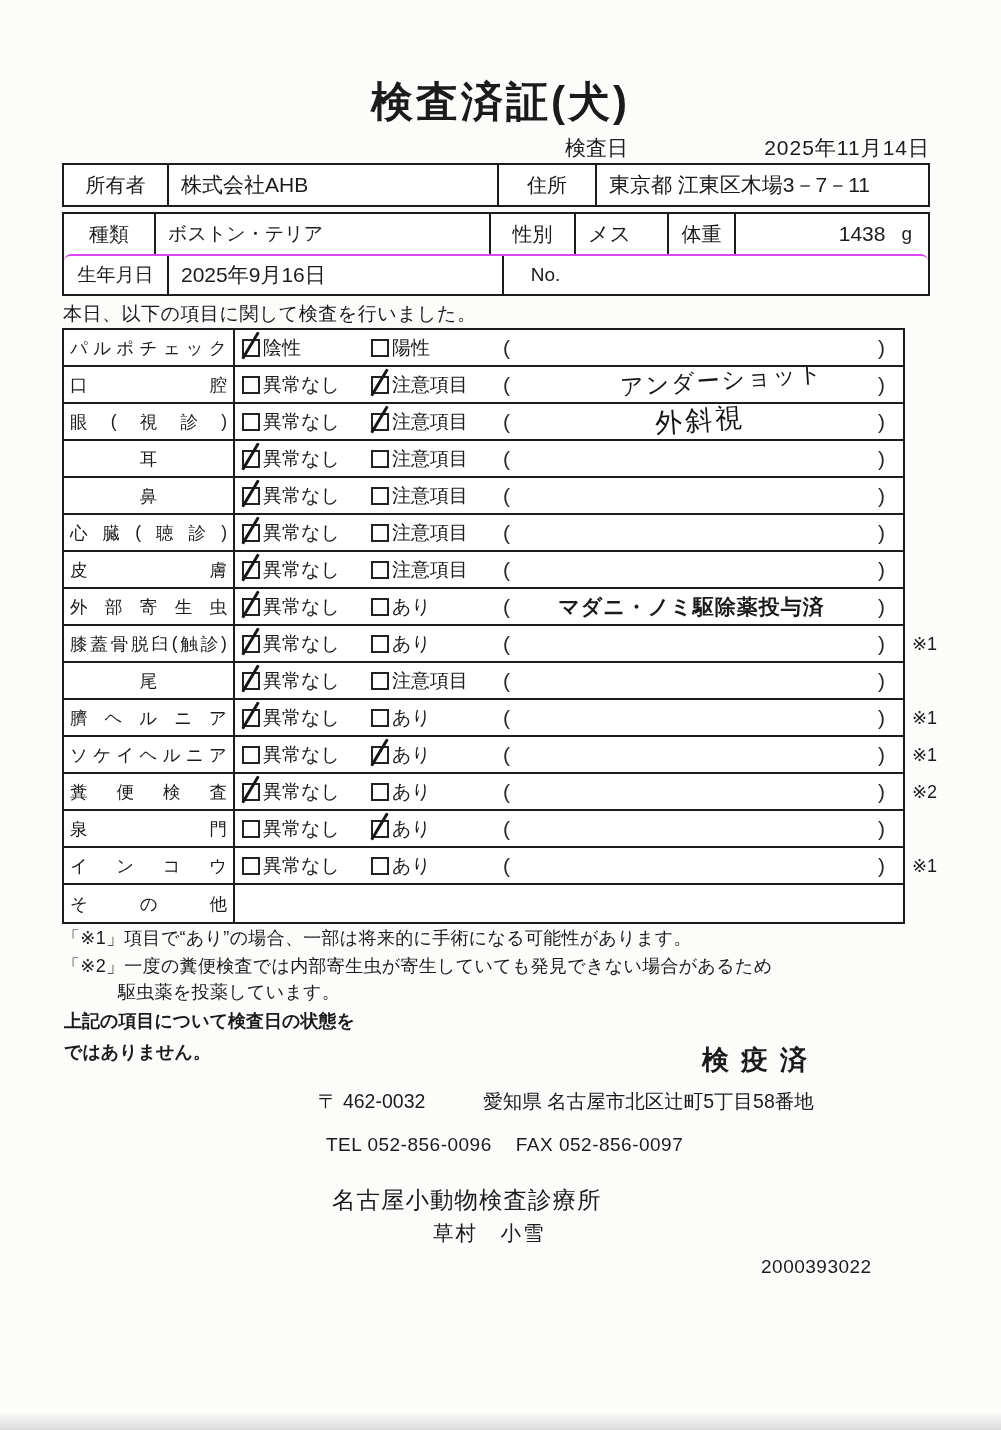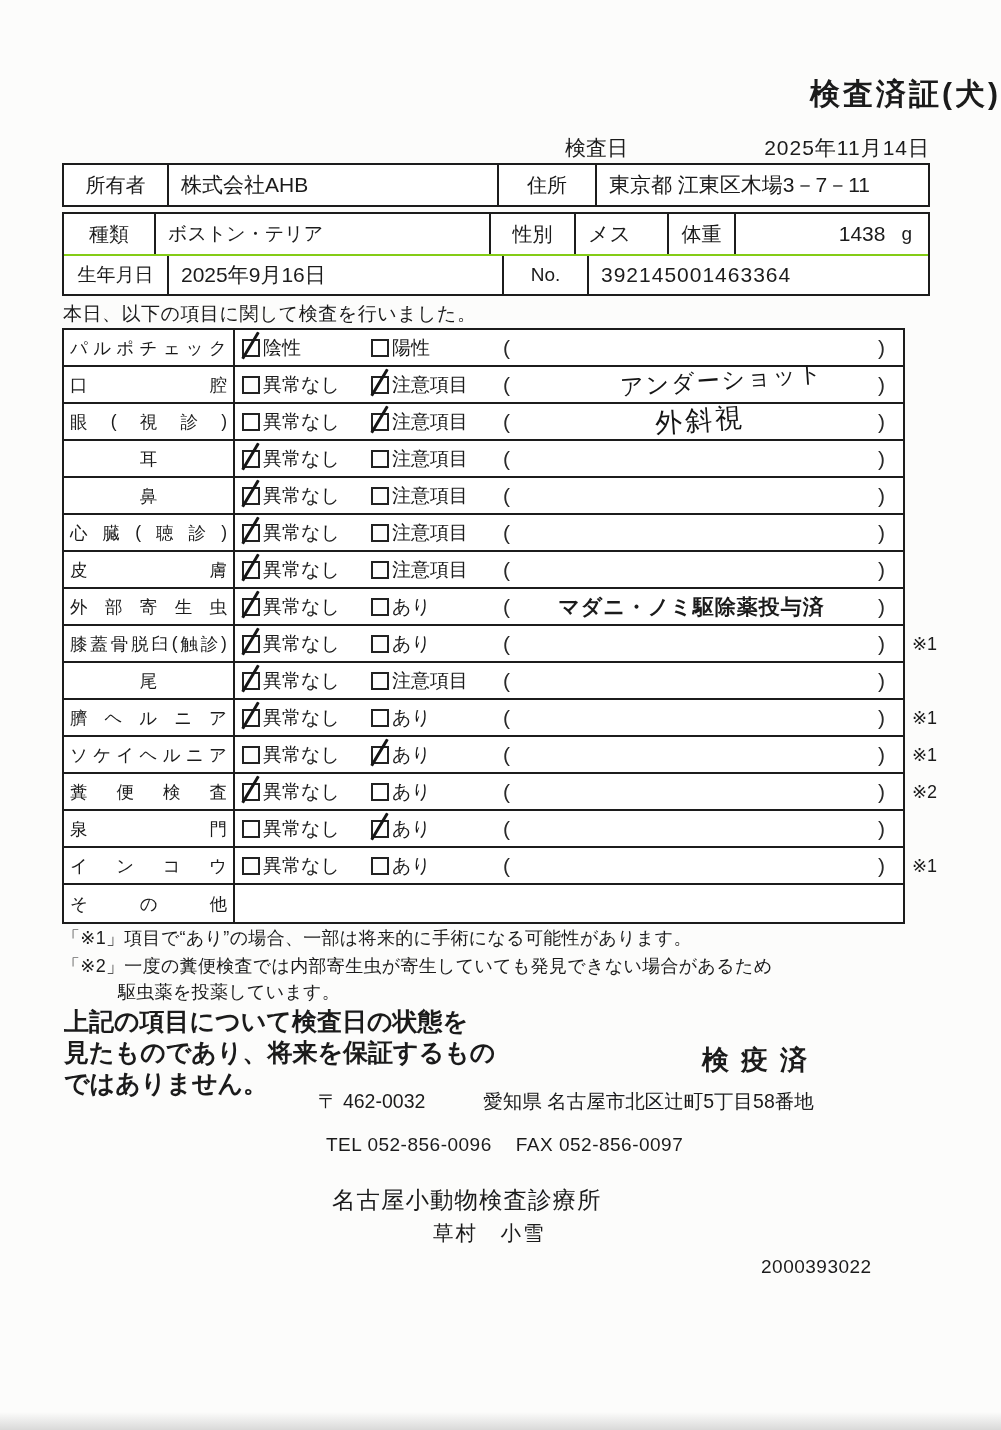--- a/index.html
+++ b/index.html
@@ -5,29 +5,29 @@
   html,body{margin:0;padding:0;}
   body{
     width:1001px;height:1430px;position:relative;
     background:#fcfcfb;color:#1b1b1b;
     font-family:"Liberation Sans","DejaVu Sans",sans-serif;
     overflow:hidden;
   }
   .abs{position:absolute;}
   
   .doc-title{
-    top:74px;left:0;width:100%;text-align:right;
-    font-size:30px;font-weight:600;letter-spacing:3px;
+    top:74px;left:0;width:100%;text-align:center;
+    font-size:42px;font-weight:600;letter-spacing:3px;
   }
   .date-label{top:134px;left:565px;font-size:21px;}
   .date-value{top:134px;right:71px;font-size:21px;letter-spacing:1px;}
   
   .tbl{border:2px solid #1c1c1c;box-sizing:border-box;background:#fff;}
-  .trow{display:flex;box-sizing:border-box;}
-  .trow + .trow{border-top:2px solid #84cc16;}
+  .trow{display:flex;box-sizing:border-box;border-radius:7px;}
+  .trow + .trow{border-top:2px solid #d946ef;}
   .tcell{box-sizing:border-box;display:flex;align-items:center;min-width:0;}
   .tcell + .tcell{border-left:2px solid #1c1c1c;}
   .lblc{justify-content:center;font-size:20px;}
   .valc{padding-left:12px;font-size:21px;}
   .owner-table{top:163px;left:62px;width:868px;}
   .owner-table .trow{height:40px;}
   .info-table{top:212px;left:62px;width:868px;}
   .info-table .trow{height:40px;}
   .wval{justify-content:flex-end;padding-right:16px;font-size:21px;}
   .wunit{margin-left:16px;font-size:19px;}
@@ -60,21 +60,21 @@
   .note-hw{font-size:23px;letter-spacing:2px;transform:rotate(-4deg);justify-content:flex-start;
            padding-left:95px;top:-5px;color:#151515;}
   .note-hw-lg{font-size:27px;letter-spacing:3px;padding-left:130px;top:-2px;}
   .refmark{position:absolute;right:-34px;top:0;bottom:0;display:flex;align-items:center;font-size:18px;}
   
   .fn{font-size:18px;letter-spacing:0.3px;}
   .fn1{top:926px;left:62px;}
   .fn2a{top:954px;left:62px;}
   .fn2b{top:980px;left:118px;}
   
-  .disc{top:1006px;left:64px;font-size:25px;font-weight:600;line-height:31px;}
+  .disc{top:1006px;left:64px;font-size:18px;font-weight:600;line-height:31px;}
   .stamp{top:1042px;left:702px;font-size:27px;font-weight:600;letter-spacing:12px;}
   
   .postal-line{top:1088px;left:318px;font-size:19.5px;display:flex;gap:58px;}
   .tel-line{top:1134px;left:326px;font-size:19px;display:flex;gap:24px;letter-spacing:0.5px;}
   .clinic-name{top:1184px;left:332px;font-size:23.5px;letter-spacing:1px;text-align:right;}
   .vet-name{top:1219px;left:433px;font-size:20.5px;letter-spacing:2px;}
   .serial{top:1256px;left:761px;font-size:19px;letter-spacing:0.5px;}
   
   .bottom-band{left:0;right:0;bottom:0;height:18px;
     background:linear-gradient(to bottom,rgba(180,180,180,0),rgba(160,160,160,0.38));}
@@ -105,21 +105,20 @@
     <div class="tcell lblc" style="width:67px">体重</div>
     <div class="tcell wval" style="flex:1">
       <span>1438</span>
       <span class="wunit">g</span>
     </div>
   </div>
   <div class="trow">
     <div class="tcell lblc" style="width:103px;font-size:19px">生年月日</div>
     <div class="tcell valc" style="width:335px">2025年9月16日</div>
     <div class="tcell noc" style="width:85px">No.</div>
-    <div class="tcell valc numv" style="flex:1">392145001463364</div>
   </div>
 </div>
 
 <div class="abs intro">本日、以下の項目に関して検査を行いました。</div>
 
 <div class="abs checklist">
     <div class="crow">
       <div class="lab">
         <div class="lab-inner spread">
           <span>パ</span>
@@ -497,21 +496,20 @@
       <div class="content"></div>
     </div>
   </div>
 
 <div class="abs fn fn1">「※1」項目で“あり”の場合、一部は将来的に手術になる可能性があります。</div>
 <div class="abs fn fn2a">「※2」一度の糞便検査では内部寄生虫が寄生していても発見できない場合があるため</div>
 <div class="abs fn fn2b">駆虫薬を投薬しています。</div>
 
 <div class="abs disc">
   <div>上記の項目について検査日の状態を</div>
-  <div>見たものであり、将来を保証するもの</div>
   <div>ではありません。</div>
 </div>
 
 <div class="abs stamp">検疫済</div>
 
 <div class="abs postal-line">
   <span>〒 462-0032</span>
   <span>愛知県 名古屋市北区辻町5丁目58番地</span>
 </div>
 

